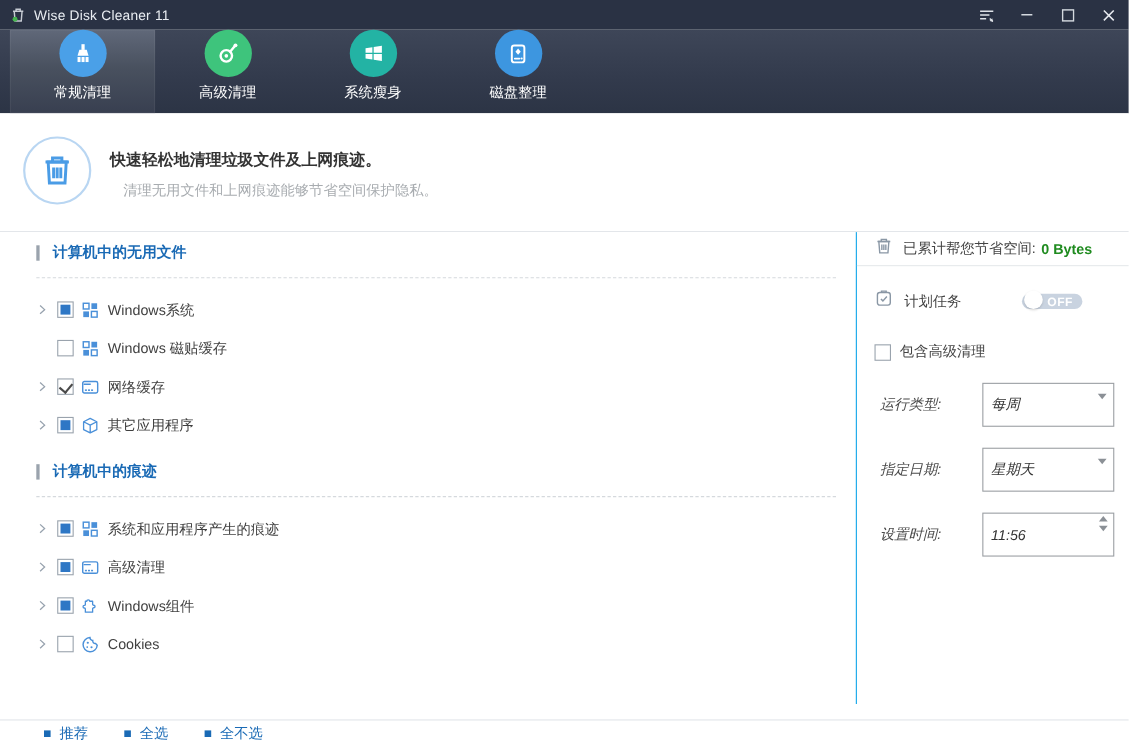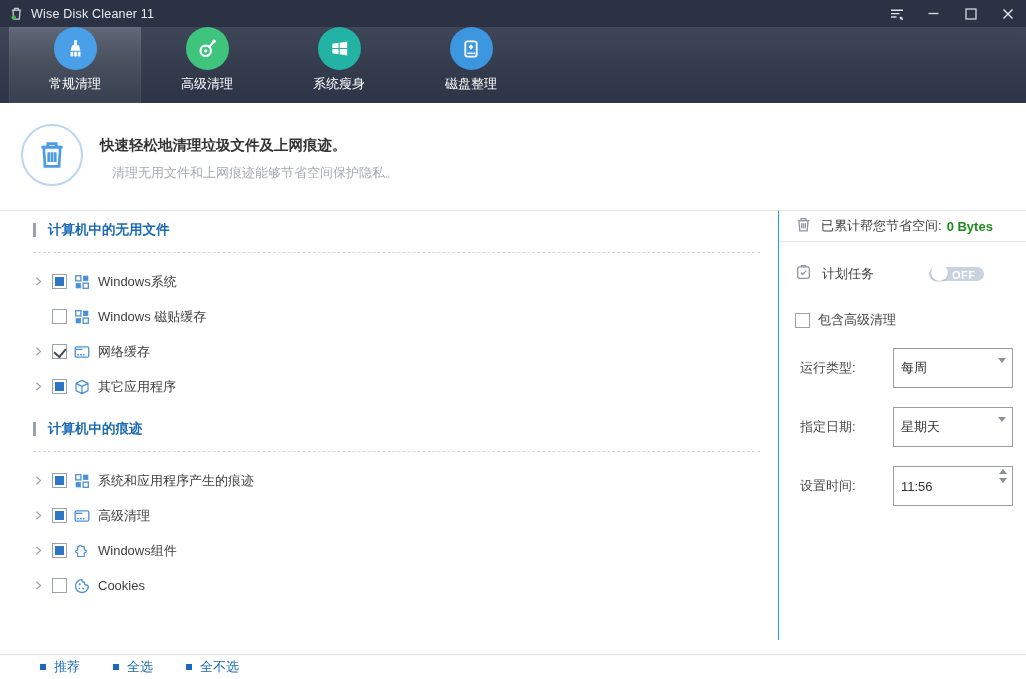--- a/index.html
+++ b/index.html
@@ -65,21 +65,21 @@
   .sp-schedule { height:28px; margin-top:18px; display:flex; align-items:center; padding-left:16px; }
   .sp-schedule .lb { font-size:13px; color:#444; margin-left:10px; }
   .toggle { margin-left:auto; margin-right:42px; width:55px; height:14px; border-radius:11px;
     background:#c9d3e0; display:flex; align-items:flex-end; cursor:pointer; }
   .knob { width:17px; height:17px; border-radius:50%; background:#fff; margin-left:2px;
     box-shadow:0 1px 2px rgba(0,0,0,.15); }
   .toggle .t-lb { color:#fff; font-size:11px; font-weight:bold; margin-left:4px; letter-spacing:.5px; }
   .sp-include { margin-top:23px; display:flex; align-items:center; padding-left:16px; }
   .sp-include .cb { margin-left:0; }
   .sp-include .lb { font-size:13px; color:#444; margin-left:8px; }
-  .form-row { display:flex; align-items:center; padding-left:21px; margin-top:19px; }
+  .form-row { display:flex; align-items:center; padding-left:21px; margin-top:19px;font-style:italic; }
   .form-label { width:93px; font-size:13px; color:#4a4a4a; flex:none; }
   .ctl { width:120px; height:40px; border:1px solid #9b9fa3; background:#fff;
     display:flex; align-items:center; padding-left:7px; font-size:13px; color:#333;
     position:relative; cursor:pointer; }
   .ctl .arrow { position:absolute; right:6px; top:9px; width:0; height:0;
     border-left:4px solid transparent; border-right:4px solid transparent;
     border-top:5px solid #8b9096; }
   .ctl .spin { position:absolute; right:5px; top:2px; display:flex; flex-direction:column; gap:4px; }
   .ctl .spin i { width:0; height:0; border-left:4px solid transparent; border-right:4px solid transparent; }
   .ctl .spin .up { border-bottom:5px solid #8b9096; }

